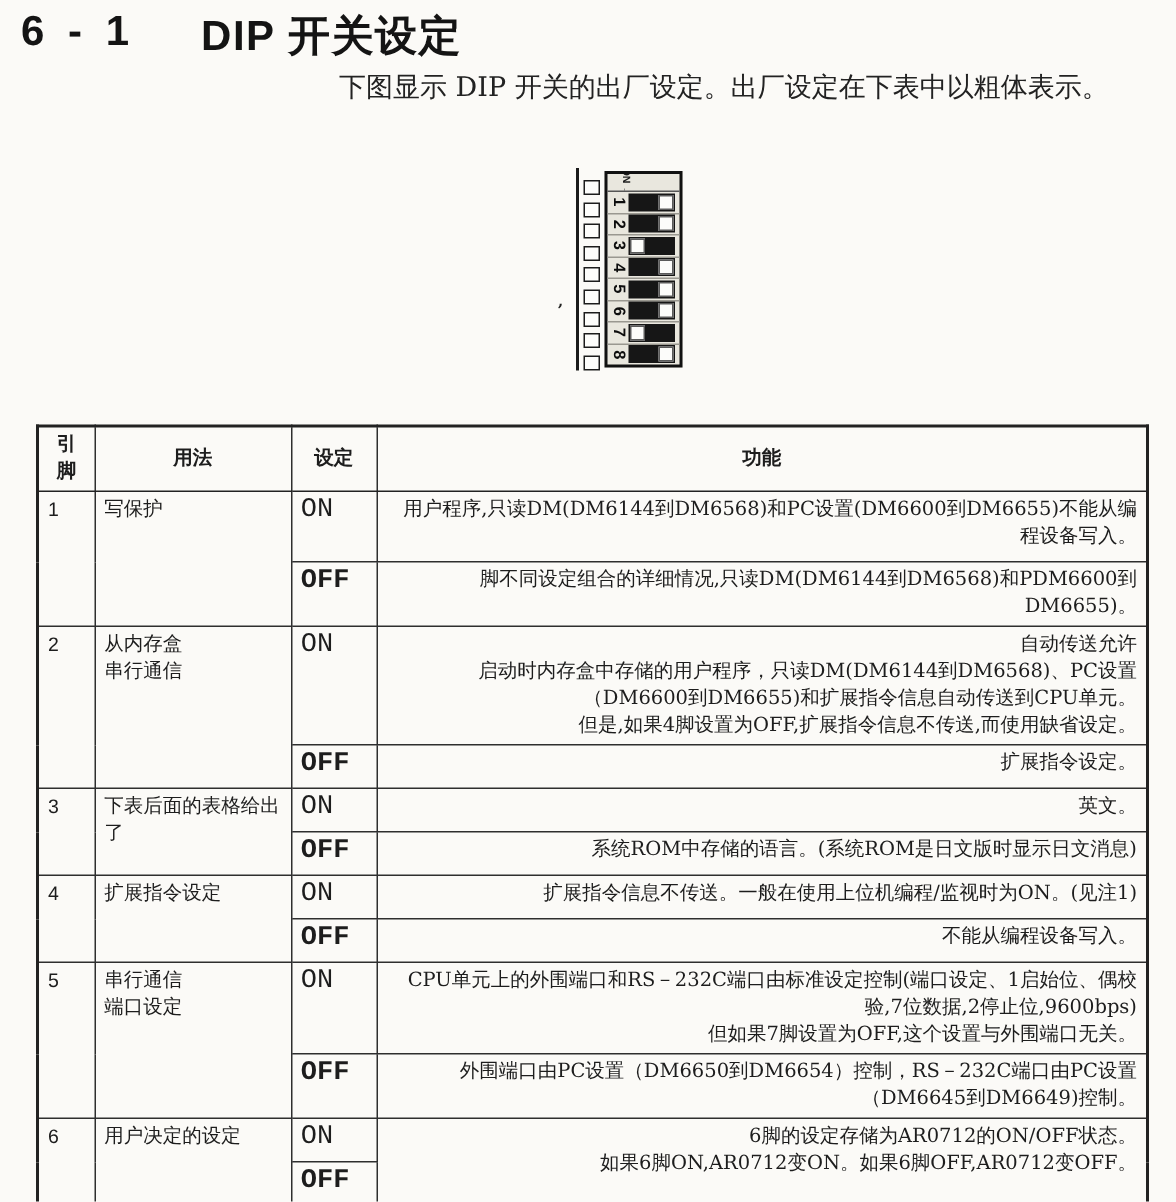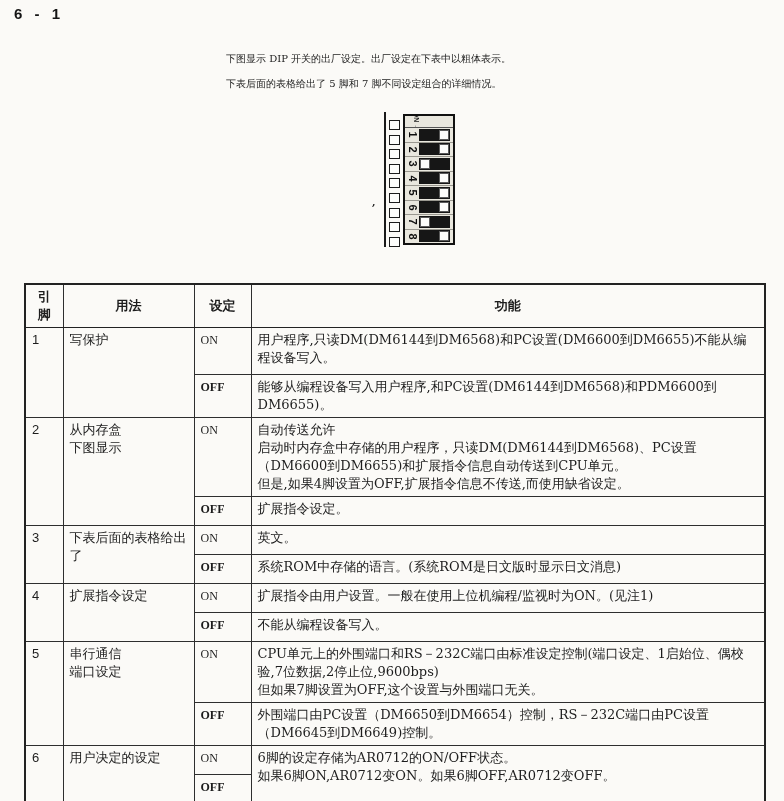--- a/index.html
+++ b/index.html
@@ -3,25 +3,25 @@
 <meta charset="utf-8">
 <style>
   html,body{margin:0;padding:0;}
   body{
     width:784px;height:801px;position:relative;overflow:hidden;
     background:#fbfaf7;color:#1c1c1c;
     font-family:"DejaVu Serif","Liberation Serif",serif;
   }
   
   .title{position:absolute;left:14px;top:5px;font-family:"Liberation Sans","DejaVu Sans",sans-serif;
-    font-weight:700;font-size:15px;color:#141414;display:flex;align-items:flex-start;}
+    font-weight:700;font-size:28px;color:#141414;display:flex;align-items:flex-start;}
   .title .num{letter-spacing:4px;}
   .title .txt{margin-left:44px;letter-spacing:1px;}
   
-  .intro{position:absolute;left:226px;top:46px;font-size:10px;line-height:25px;color:#222;}
+  .intro{position:absolute;left:226px;top:46px;font-size:18px;line-height:25px;color:#222;}
   .intro p{margin:0;white-space:nowrap;}
   
   .dip-figure{position:absolute;left:338px;top:110px;width:124px;height:140px;}
   .dip-edge-line{position:absolute;left:46px;top:2px;width:2px;height:135px;background:#1a1a1a;}
   .dip-side-mark{position:absolute;left:34px;top:86px;font-size:10px;font-weight:700;color:#222;}
   .dip-notches{position:absolute;left:51px;top:10px;display:flex;flex-direction:column;gap:4.6px;}
   .dip-notches .notch{width:9px;height:8px;border:1.5px solid #1c1c1c;background:#fdfdfb;}
   .dip-body{position:absolute;left:65px;top:4px;width:52px;height:131px;border:2px solid #111;
     background:#e9e7de;display:flex;flex-direction:column;box-sizing:border-box;}
   .dip-header{height:11px;display:flex;align-items:center;justify-content:flex-start;
@@ -42,35 +42,35 @@
   table.dip-table th,table.dip-table td{border:1px solid #2e2e2e;padding:3px 6px;vertical-align:top;
     line-height:18px;}
   table.dip-table{border:2px solid #222;}
   table.dip-table tr.hdr th{font-weight:700;text-align:center;height:22px;vertical-align:middle;
     border-bottom:1.5px solid #222;}
   col.c-pin{width:38px;}
   col.c-usage{width:131px;}
   col.c-setting{width:57px;}
   .cell-pin{font-family:"Liberation Sans","DejaVu Sans",sans-serif;}
   .cell-usage{white-space:pre-line;margin-top:44px;}
-  .cell-setting{font-family:Liberation Serif, serif;font-size:12px;}
+  .cell-setting{font-family:Liberation Mono, monospace;font-size:18px;}
   .cell-setting.factory{font-weight:700;}
-  .cell-fn{white-space:pre-line;}
+  .cell-fn{white-space:pre-line;text-align:right;}
   .h2l{height:40px;}.h1l{height:22px;}
 </style>
 </head>
 <body>
 
 <div class="title">
   <span class="num">6 - 1</span>
+  <span class="txt">DIP 开关设定</span>
 </div>
 
 <div class="intro">
   <p>下图显示 DIP 开关的出厂设定。出厂设定在下表中以粗体表示。</p>
-  <p>下表后面的表格给出了 5 脚和 7 脚不同设定组合的详细情况。</p>
 </div>
 
 <div class="dip-figure">
   <div class="dip-edge-line"></div>
   <div class="dip-side-mark">,</div>
   <div class="dip-notches" id="dip-notches">
       <div class="notch"></div>
       <div class="notch"></div>
       <div class="notch"></div>
       <div class="notch"></div>
@@ -153,27 +153,27 @@
   </tr>
 
   <tr>
     <td class="cell-pin" rowspan="2">1</td>
     <td class="cell-usage" rowspan="2">写保护</td>
     <td class="cell-setting h2l">ON</td>
     <td class="cell-fn">用户程序,只读DM(DM6144到DM6568)和PC设置(DM6600到DM6655)不能从编程设备写入。</td>
   </tr>
   <tr>
     <td class="cell-setting factory h1l">OFF</td>
-    <td class="cell-fn">能够从编程设备写入用户程序,和PC设置(DM6144到DM6568)和PDM6600到DM6655)。</td>
+    <td class="cell-fn">脚不同设定组合的详细情况,只读DM(DM6144到DM6568)和PDM6600到DM6655)。</td>
   </tr>
 
   <tr>
     <td class="cell-pin" rowspan="2">2</td>
     <td class="cell-usage" rowspan="2">从内存盒
-下图显示</td>
+串行通信</td>
     <td class="cell-setting">ON</td>
     <td class="cell-fn">自动传送允许
 启动时内存盒中存储的用户程序，只读DM(DM6144到DM6568)、PC设置（DM6600到DM6655)和扩展指令信息自动传送到CPU单元。
 但是,如果4脚设置为OFF,扩展指令信息不传送,而使用缺省设定。</td>
   </tr>
   <tr>
     <td class="cell-setting factory h1l">OFF</td>
     <td class="cell-fn">扩展指令设定。</td>
   </tr>
 
@@ -185,21 +185,21 @@
   </tr>
   <tr>
     <td class="cell-setting factory h1l">OFF</td>
     <td class="cell-fn">系统ROM中存储的语言。(系统ROM是日文版时显示日文消息)</td>
   </tr>
 
   <tr>
     <td class="cell-pin" rowspan="2">4</td>
     <td class="cell-usage" rowspan="2">扩展指令设定</td>
     <td class="cell-setting h1l">ON</td>
-    <td class="cell-fn">扩展指令由用户设置。一般在使用上位机编程/监视时为ON。(见注1)</td>
+    <td class="cell-fn">扩展指令信息不传送。一般在使用上位机编程/监视时为ON。(见注1)</td>
   </tr>
   <tr>
     <td class="cell-setting factory h1l">OFF</td>
     <td class="cell-fn">不能从编程设备写入。</td>
   </tr>
 
   <tr>
     <td class="cell-pin" rowspan="2">5</td>
     <td class="cell-usage" rowspan="2">串行通信
 端口设定</td>

